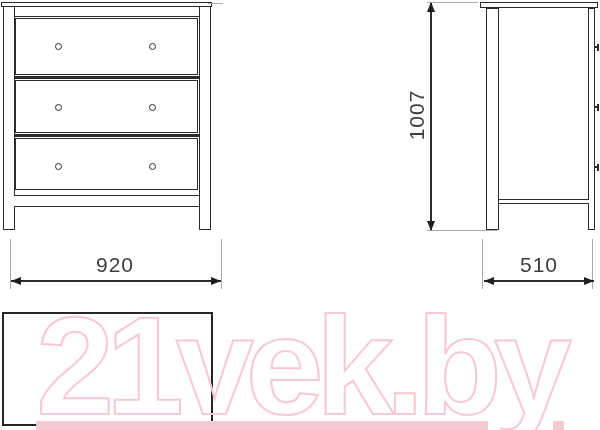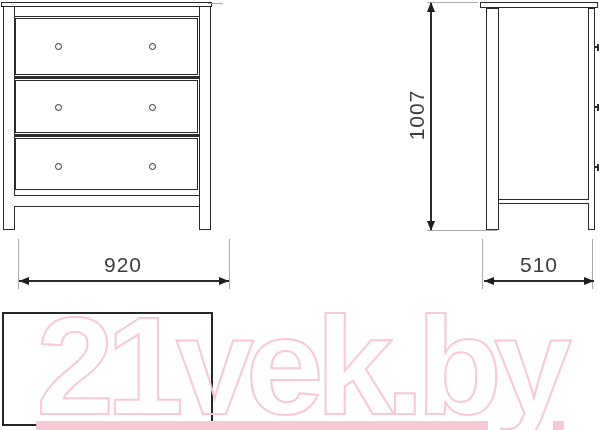--- a/index.html
+++ b/index.html
@@ -70,21 +70,21 @@
   <div class="abs" style="left:0;top:0;width:600px;height:240px;">
     <div class="abs ext" style="left:208px;top:3.2px;width:15px;height:1px;"></div>
     <div class="abs ext" style="left:427px;top:2.2px;width:51px;height:1px;"></div>
     <div class="abs ext" style="left:427px;top:230.3px;width:70px;height:1px;"></div>
     <div class="abs vl" style="left:430px;top:3px;width:1.5px;height:227px;"></div>
     <div class="abs arr arr-up" style="left:426.8px;top:2px;"></div>
     <div class="abs arr arr-down" style="left:426.8px;top:220.5px;"></div>
     <div class="abs dimtext rot" style="left:376.5px;top:103px;width:80px;">1007</div>
   </div>
 
-  <div class="abs" style="left:17px;top:0;width:579px;height:300px;">
+  <div class="abs" style="left:9px;top:0;width:579px;height:300px;">
     <div class="abs ext" style="left:0.5px;top:239px;width:1px;height:50px;"></div>
     <div class="abs ext" style="left:212.3px;top:239px;width:1px;height:50px;"></div>
     <div class="abs hl" style="left:1.5px;top:280px;width:210px;height:1.5px;"></div>
     <div class="abs arr arr-left" style="left:1.5px;top:276.8px;"></div>
     <div class="abs arr arr-right" style="left:202px;top:276.8px;"></div>
     <div class="abs dimtext" style="left:66px;top:253px;width:80px;">920</div>
   </div>
 
   <div class="abs" style="left:0;top:0;width:599px;height:300px;">
     <div class="abs ext" style="left:482.3px;top:239px;width:1px;height:50px;"></div>

